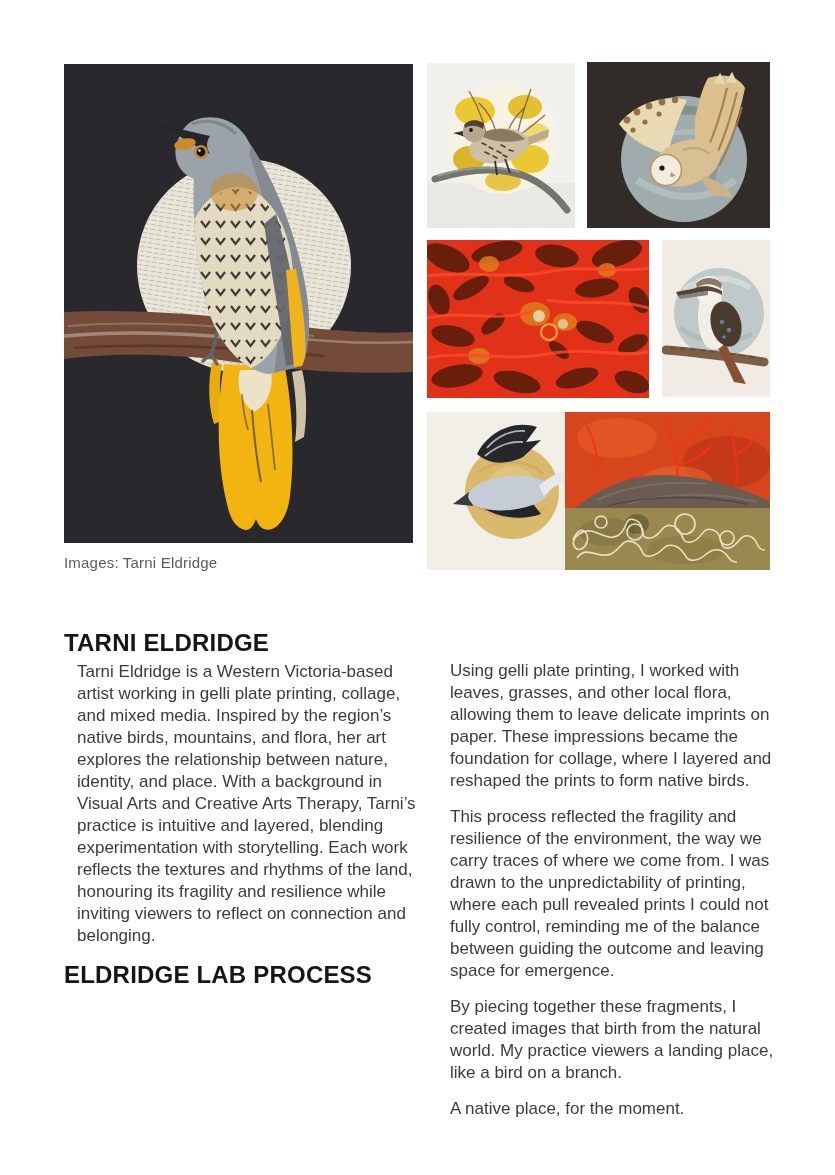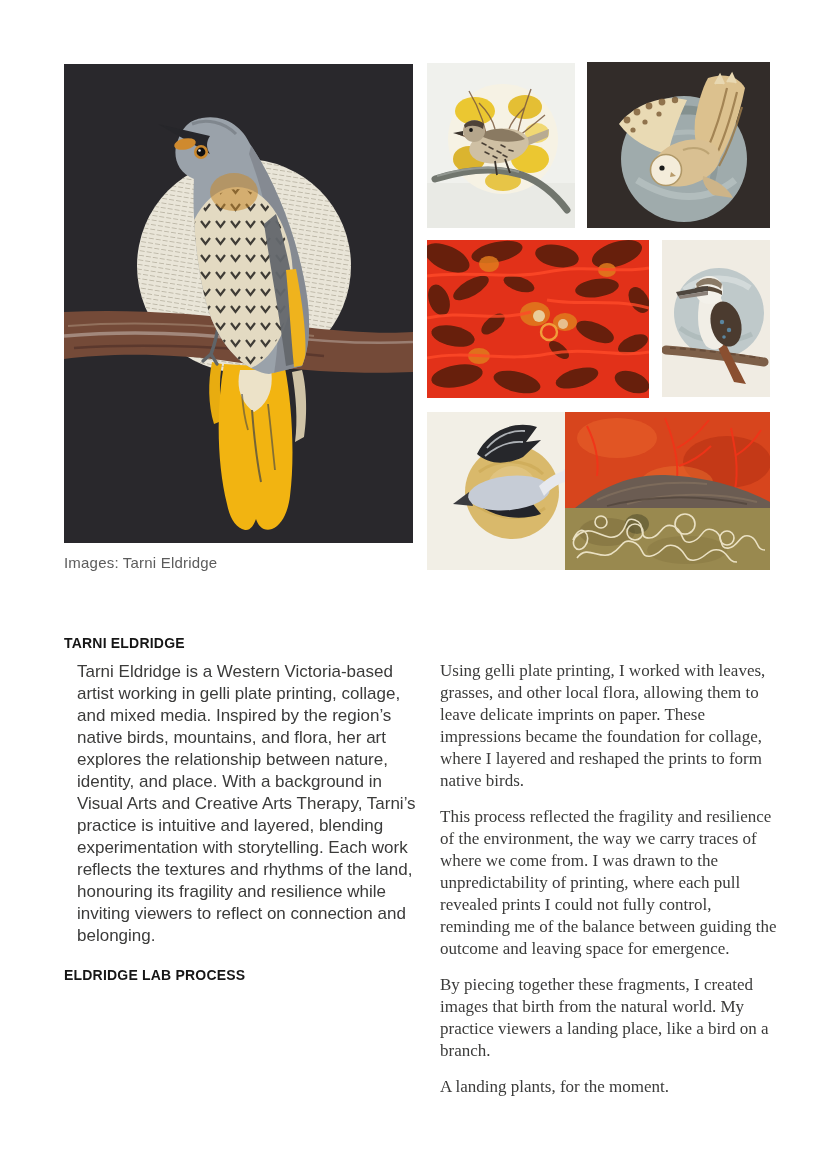--- a/index.html
+++ b/index.html
@@ -8,24 +8,24 @@
     font-family:"Liberation Sans", sans-serif; overflow:hidden;padding-left:24px;
   }
   .art { position:absolute; overflow:hidden; }
   .art svg { display:block; }
   .caption {
     position:absolute; left:64px; top:553px; width:320px;
     font-size:15px; line-height:20px; color:#5c5c5c; letter-spacing:.2px;
   }
   .col { position:absolute; color:#3b3b3a; font-size:17px; line-height:22px; }
   .col-left  { left:64px;  top:632px; width:354px; }
-  .col-right { left:427px; top:660px; width:352px;font-family:Liberation Serif, serif; }
+  .col-right { left:437px; top:660px; width:352px; }
   .col p { margin:0 0 14px 13px; }
   h2.sec {
-    font-size:14px; line-height:22px; font-weight:700; color:#161616;
+    font-size:24px; line-height:22px; font-weight:700; color:#161616;
     letter-spacing:.2px; margin:0 0 7px 0;
   }
   h2.sec.second { margin-top:17px; }
 </style>
 </head>
 <body>
 
 <div class="page">
 
   <div class="art" style="left:64px; top:64px; width:349px; height:479px;">
@@ -276,16 +276,16 @@
   <div class="col col-left">
     <h2 class="sec">TARNI ELDRIDGE</h2>
     <p>Tarni Eldridge is a Western Victoria-based artist working in gelli plate printing, collage, and mixed media. Inspired by the region’s native birds, mountains, and flora, her art explores the relationship between nature, identity, and place. With a background in Visual Arts and Creative Arts Therapy, Tarni’s practice is intuitive and layered, blending experimentation with storytelling. Each work reflects the textures and rhythms of the land, honouring its fragility and resilience while inviting viewers to reflect on connection and belonging.</p>
     <h2 class="sec second">ELDRIDGE LAB PROCESS</h2>
   </div>
 
   <div class="col col-right">
     <p>Using gelli plate printing, I worked with leaves, grasses, and other local flora, allowing them to leave delicate imprints on paper. These impressions became the foundation for collage, where I layered and reshaped the prints to form native birds.</p>
     <p>This process reflected the fragility and resilience of the environment, the way we carry traces of where we come from. I was drawn to the unpredictability of printing, where each pull revealed prints I could not fully control, reminding me of the balance between guiding the outcome and leaving space for emergence.</p>
     <p>By piecing together these fragments, I created images that birth from the natural world. My practice viewers a landing place, like a bird on a branch.</p>
-    <p>A landing plants, for the moment.</p>
+    <p>A native place, for the moment.</p>
   </div>
 
 </div>
 
 </body></html>

